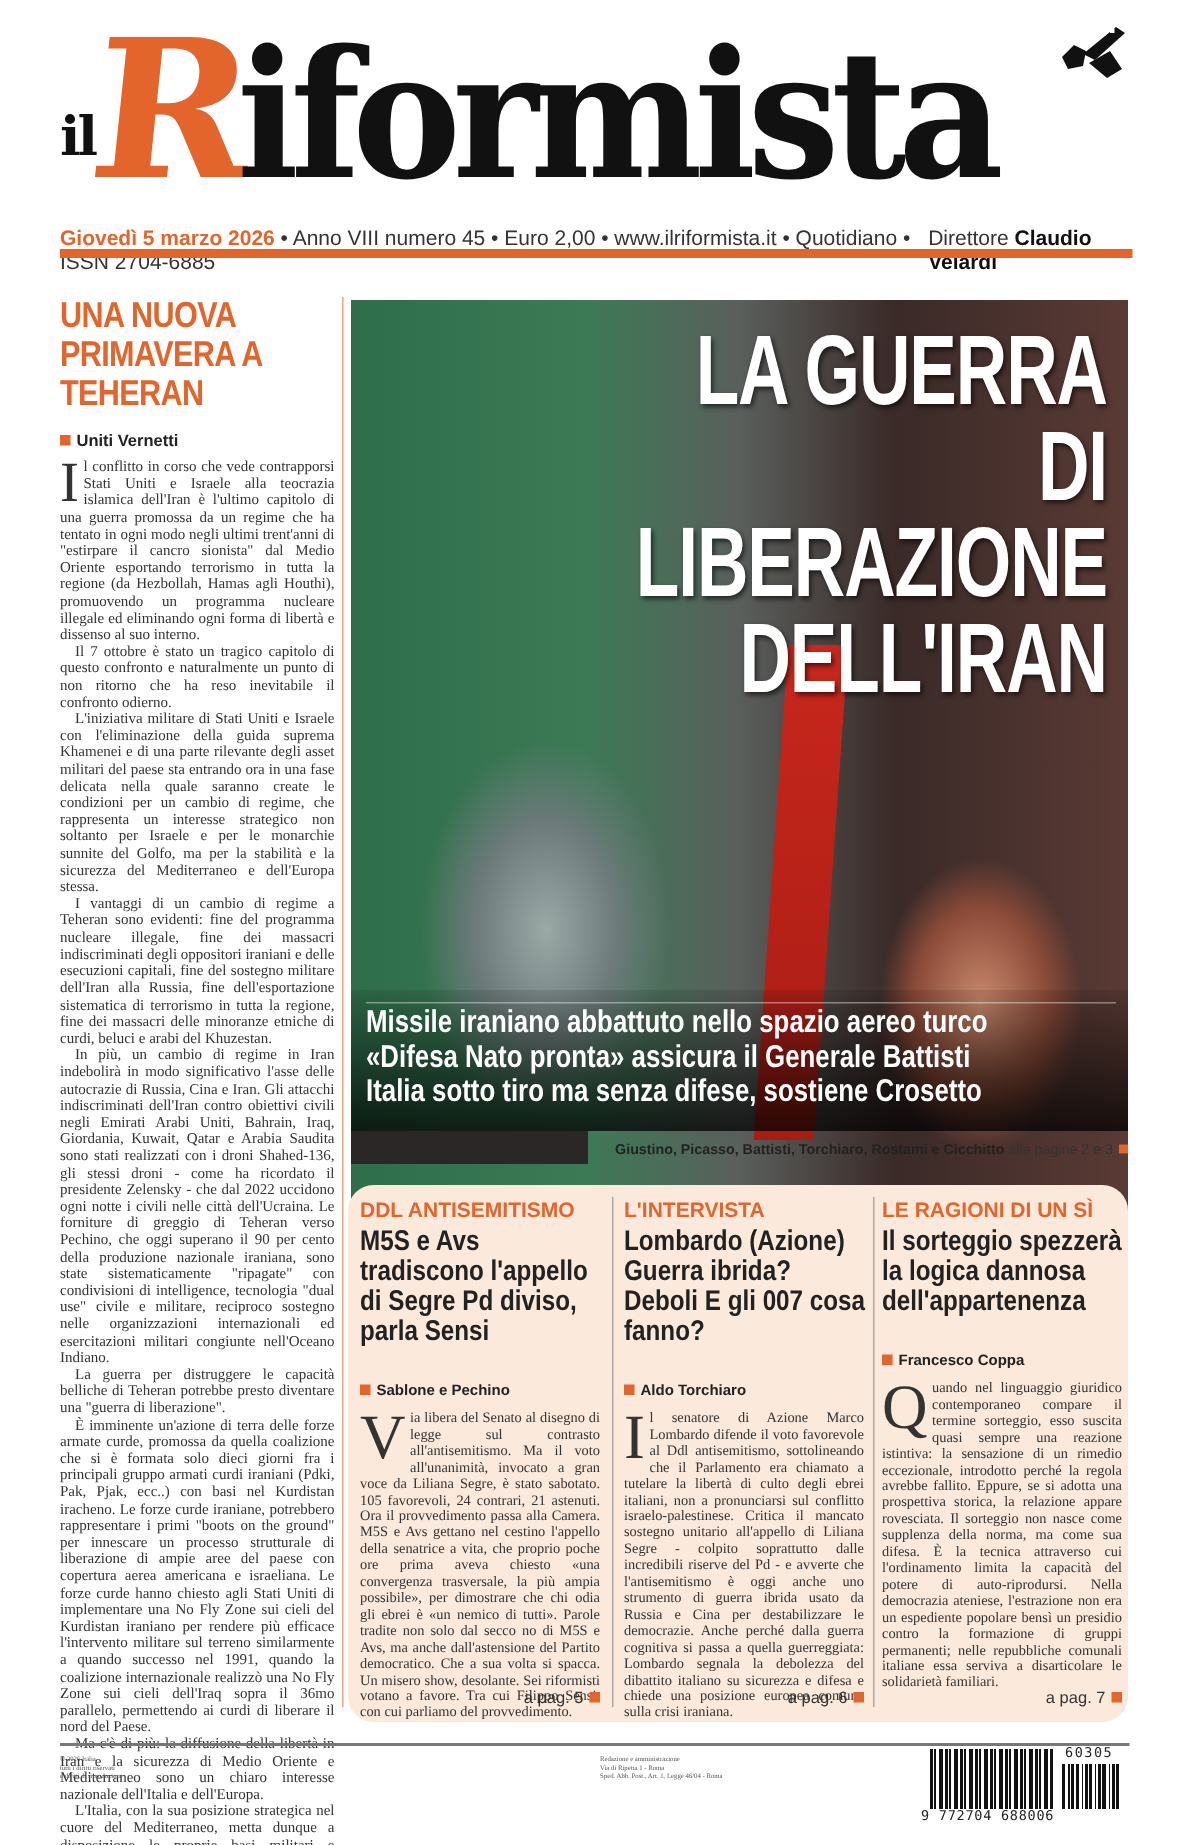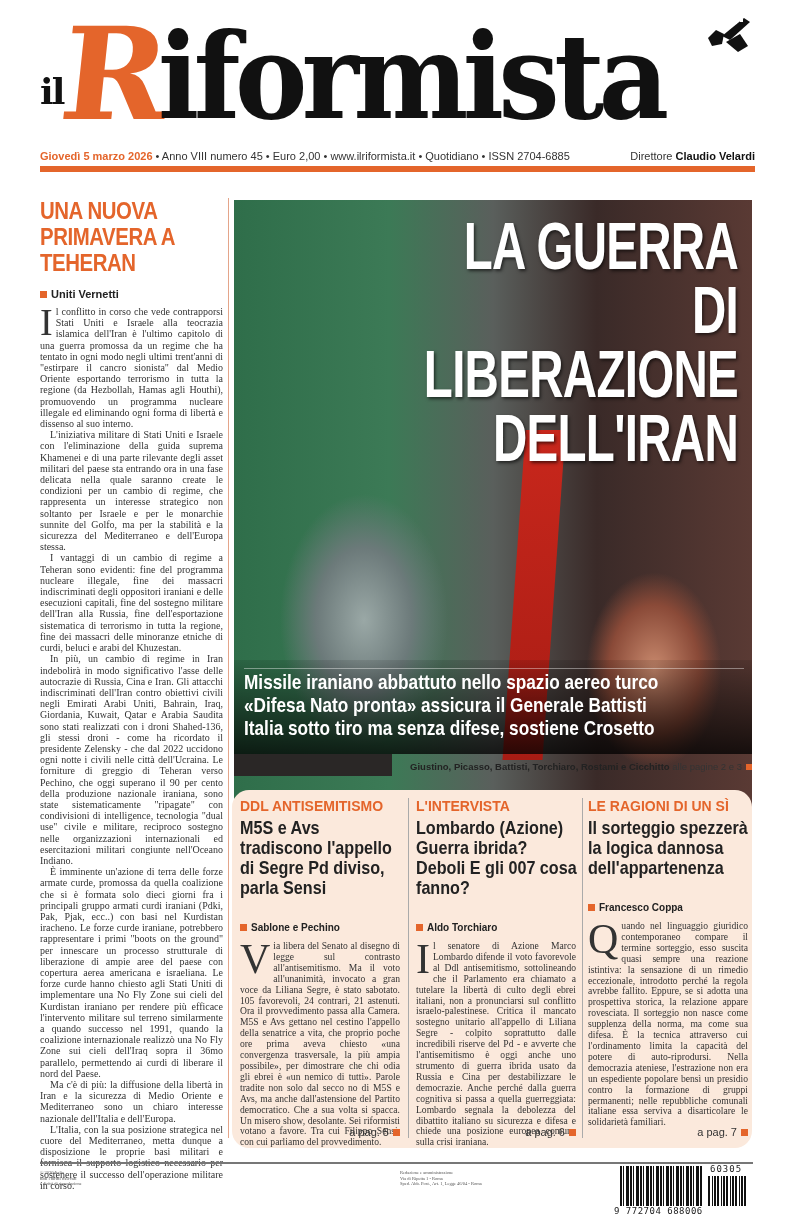--- a/index.html
+++ b/index.html
@@ -2,21 +2,21 @@
 <html><head>
 <meta charset="utf-8">
 <style>
   html, body { margin:0; padding:0; background:#fff; }
   body { width:800px; height:1230px; position:relative; overflow:hidden; font-family:"DejaVu Serif", serif; color:#222; }
   .masthead { position:absolute; left:0; top:0; width:655px; height:170px; }
   .logo-il { position:absolute; left:40px; top:70px; font-family:"DejaVu Serif", serif; font-weight:bold; font-size:36px; color:#111; letter-spacing:-2px; }
   .logo-R { position:absolute; left:62px; top:10px; font-family:"DejaVu Serif", serif; font-weight:bold; font-size:128px; color:#e4652b; line-height:1; transform:skewX(-6deg); }
   .logo-rest { position:absolute; left:158px; top:18px; font-family:"DejaVu Serif", serif; font-weight:bold; font-size:118px; color:#111; line-height:1; letter-spacing:-6px; transform:scaleX(0.92); transform-origin:left top; }
   .logo-figure { position:absolute; left:700px; top:12px; width:60px; height:50px; }
-  .dateline { position:absolute; left:40px; top:150px; width:715px; font-family:"Liberation Sans", sans-serif; font-size:11px; color:#333; display:flex; justify-content:space-between; }
+  .dateline { position:absolute; left:40px; top:150px; width:715px; font-family:"Liberation Sans", sans-serif; font-size:14px; color:#333; display:flex; justify-content:space-between; }
   .dateline .date { color:#e4652b; font-weight:bold; }
   .dateline .dir b { color:#111; }
   .orange-rule { position:absolute; left:40px; top:166px; width:715px; height:6px; background:#e4652b; }
 
   .left-col { position:absolute; left:40px; top:198px; width:183px; }
   .left-col h1 { margin:0; font-family:"Liberation Sans", sans-serif; font-weight:bold; font-size:24px; line-height:26px; color:#e4652b; transform:scaleX(0.85); transform-origin:left; letter-spacing:-0.5px; }
   .byline { font-family:"Liberation Sans", sans-serif; font-weight:bold; font-size:11px; margin:12px 0 6px; color:#222; }
   .byline .sq { display:inline-block; width:7px; height:7px; background:#e4652b; margin-right:4px; }
   .body-text { font-family:"Liberation Serif", serif; font-size:10px; line-height:11.2px; text-align:justify; color:#333; }
   .body-text p { margin:0; text-indent:10px; }
@@ -84,23 +84,25 @@
     </span>
   </div>
   <div class="orange-rule"></div>
 </div>
 
 <div class="left-col">
   <h1>UNA NUOVA PRIMAVERA A TEHERAN</h1>
   <div class="byline"><span class="sq"></span><span>Uniti Vernetti</span></div>
   <div class="body-text">
     <p class="first"><span class="dropcap">I</span><span>l conflitto in corso che vede contrapporsi Stati Uniti e Israele alla teocrazia islamica dell'Iran è l'ultimo capitolo di una guerra promossa da un regime che ha tentato in ogni modo negli ultimi trent'anni di "estirpare il cancro sionista" dal Medio Oriente esportando terrorismo in tutta la regione (da Hezbollah, Hamas agli Houthi), promuovendo un programma nucleare illegale ed eliminando ogni forma di libertà e dissenso al suo interno.</span></p>
+    <p>Il 7 ottobre è stato un tragico capitolo di questo confronto e naturalmente un punto di non ritorno che ha reso inevitabile il confronto odierno.</p>
     <p>L'iniziativa militare di Stati Uniti e Israele con l'eliminazione della guida suprema Khamenei e di una parte rilevante degli asset militari del paese sta entrando ora in una fase delicata nella quale saranno create le condizioni per un cambio di regime, che rappresenta un interesse strategico non soltanto per Israele e per le monarchie sunnite del Golfo, ma per la stabilità e la sicurezza del Mediterraneo e dell'Europa stessa.</p>
     <p>I vantaggi di un cambio di regime a Teheran sono evidenti: fine del programma nucleare illegale, fine dei massacri indiscriminati degli oppositori iraniani e delle esecuzioni capitali, fine del sostegno militare dell'Iran alla Russia, fine dell'esportazione sistematica di terrorismo in tutta la regione, fine dei massacri delle minoranze etniche di curdi, beluci e arabi del Khuzestan.</p>
     <p>In più, un cambio di regime in Iran indebolirà in modo significativo l'asse delle autocrazie di Russia, Cina e Iran. Gli attacchi indiscriminati dell'Iran contro obiettivi civili negli Emirati Arabi Uniti, Bahrain, Iraq, Giordania, Kuwait, Qatar e Arabia Saudita sono stati realizzati con i droni Shahed-136, gli stessi droni - come ha ricordato il presidente Zelensky - che dal 2022 uccidono ogni notte i civili nelle città dell'Ucraina. Le forniture di greggio di Teheran verso Pechino, che oggi superano il 90 per cento della produzione nazionale iraniana, sono state sistematicamente "ripagate" con condivisioni di intelligence, tecnologia "dual use" civile e militare, reciproco sostegno nelle organizzazioni internazionali ed esercitazioni militari congiunte nell'Oceano Indiano.</p>
+    <p>La guerra per distruggere le capacità belliche di Teheran potrebbe presto diventare una "guerra di liberazione".</p>
     <p>È imminente un'azione di terra delle forze armate curde, promossa da quella coalizione che si è formata solo dieci giorni fra i principali gruppo armati curdi iraniani (Pdki, Pak, Pjak, ecc..) con basi nel Kurdistan iracheno. Le forze curde iraniane, potrebbero rappresentare i primi "boots on the ground" per innescare un processo strutturale di liberazione di ampie aree del paese con copertura aerea americana e israeliana. Le forze curde hanno chiesto agli Stati Uniti di implementare una No Fly Zone sui cieli del Kurdistan iraniano per rendere più efficace l'intervento militare sul terreno similarmente a quando successo nel 1991, quando la coalizione internazionale realizzò una No Fly Zone sui cieli dell'Iraq sopra il 36mo parallelo, permettendo ai curdi di liberare il nord del Paese.</p>
     <p>Ma c'è di più: la diffusione della libertà in Iran e la sicurezza di Medio Oriente e Mediterraneo sono un chiaro interesse nazionale dell'Italia e dell'Europa.</p>
     <p>L'Italia, con la sua posizione strategica nel cuore del Mediterraneo, metta dunque a disposizione le proprie basi militari e fornisca il supporto logistico necessario per sostenere il successo dell'operazione militare in corso.</p>
   </div>
 </div>
 <div class="vline"></div>
 
 <div class="hero">
   <div class="flag-red"></div>
   <div class="shade"></div>

